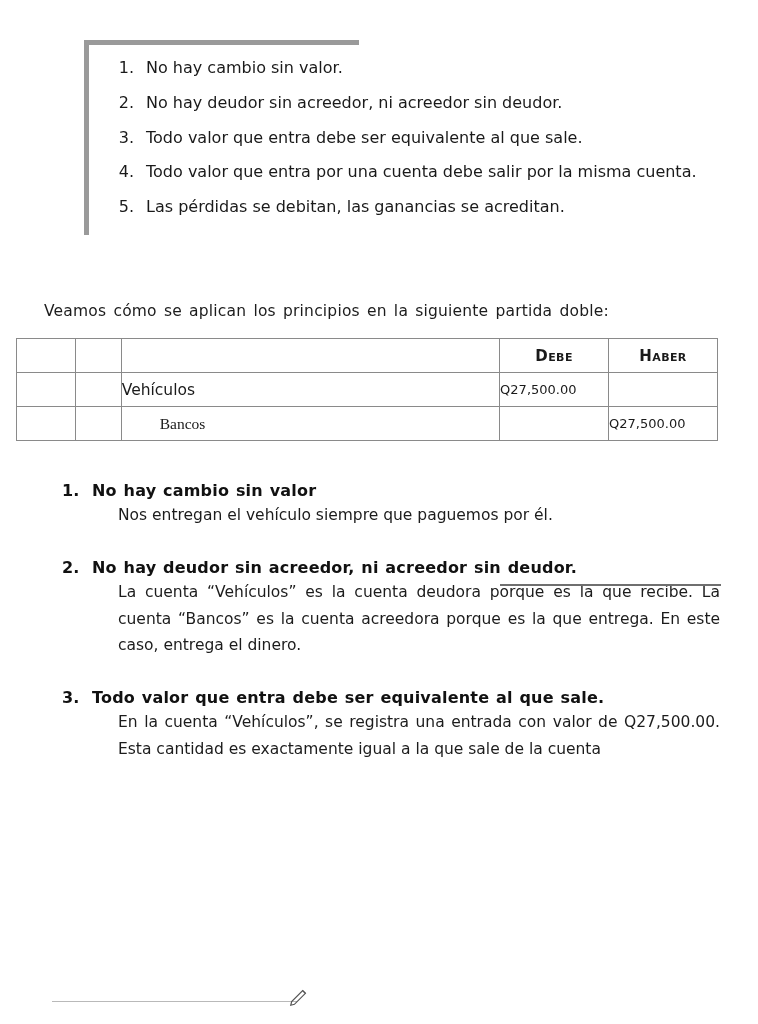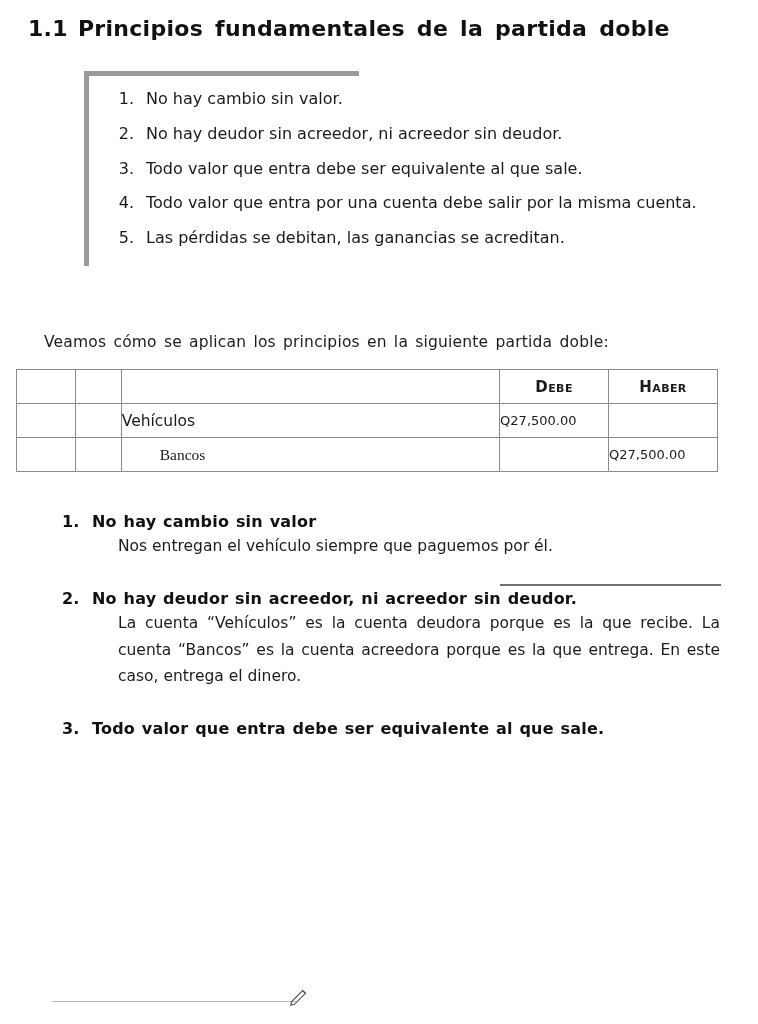--- a/index.html
+++ b/index.html
@@ -186,23 +186,20 @@
     bottom: 16px;
     width: 22px;
     height: 22px;
   }
 </style>
 </head>
 <body>
 
 <div class="page">
 
-  <h1 class="heading">
-    <span class="num">1.1</span><span>Principios fundamentales de la partida doble</span>
-  </h1>
 
 
   <div class="rules-wrap">
     <div class="bar-v"></div>
     <div class="bar-h"></div>
     <ol class="rules">
       <li>
         <span class="idx">1.</span>
         <span>No hay cambio sin valor.</span>
       </li>
@@ -270,20 +267,21 @@
         <span>No hay deudor sin acreedor, ni acreedor sin deudor.</span>
       </div>
       <div class="exp-body">La cuenta “Vehículos” es la cuenta deudora porque es la que recibe. La cuenta “Bancos” es la cuenta acreedora porque es la que entrega. En este caso, entrega el dinero.</div>
     </div>
 
     <div class="exp-item">
       <div class="exp-head">
         <span class="idx">3.</span>
         <span>Todo valor que entra debe ser equivalente al que sale.</span>
       </div>
+      <div class="exp-body">En la cuenta “Vehículos”, se registra una entrada con valor de Q27,500.00. Esta cantidad es exactamente igual a la que sale de la cuenta</div>
     </div>
 
   </div>
 
   <div class="footer-rule"></div>
   <svg class="pen" viewBox="0 0 24 24">
     <path d="M3 21l4-1 12-12-3-3L4 17l-1 4z" fill="none" stroke="#555" stroke-width="1.3"></path>
     <path d="M16 5l3 3" stroke="#555" stroke-width="1.3" fill="none"></path>
   </svg>
 

